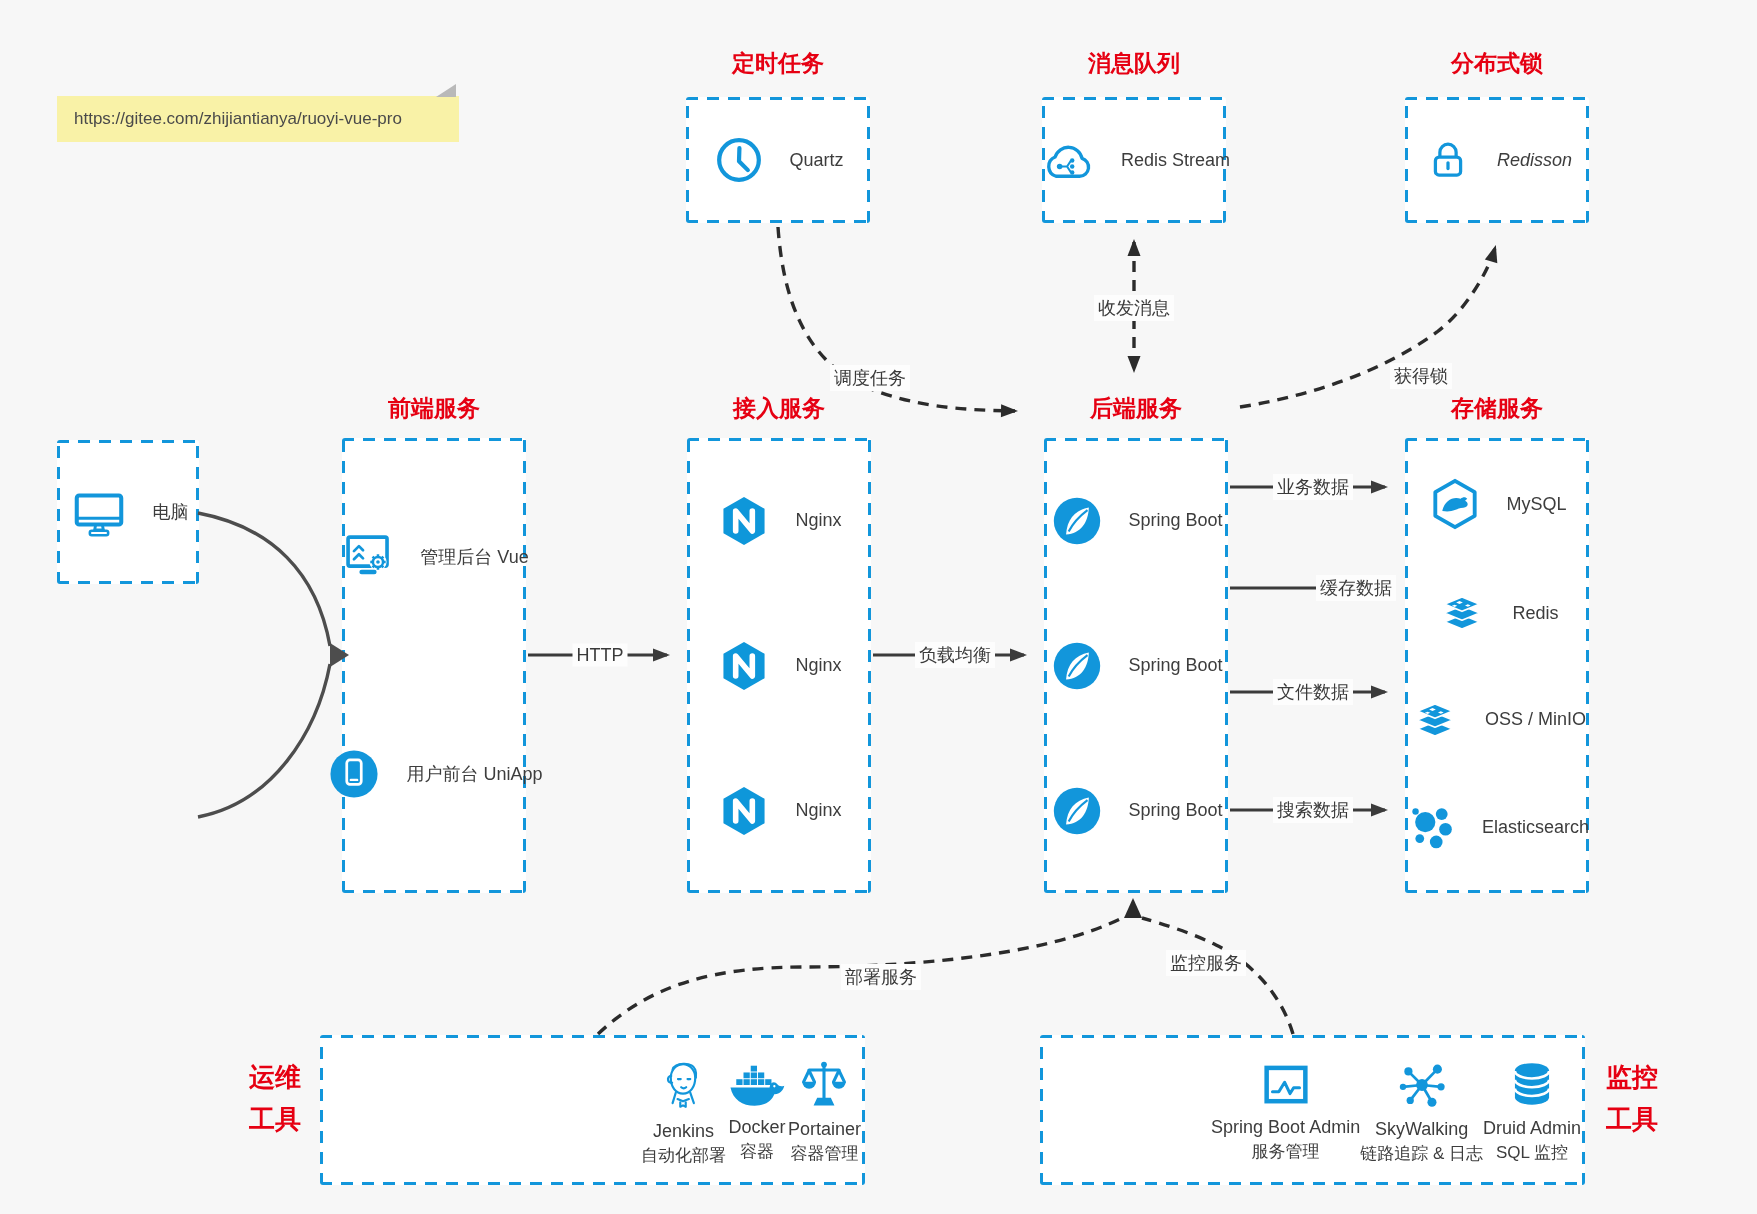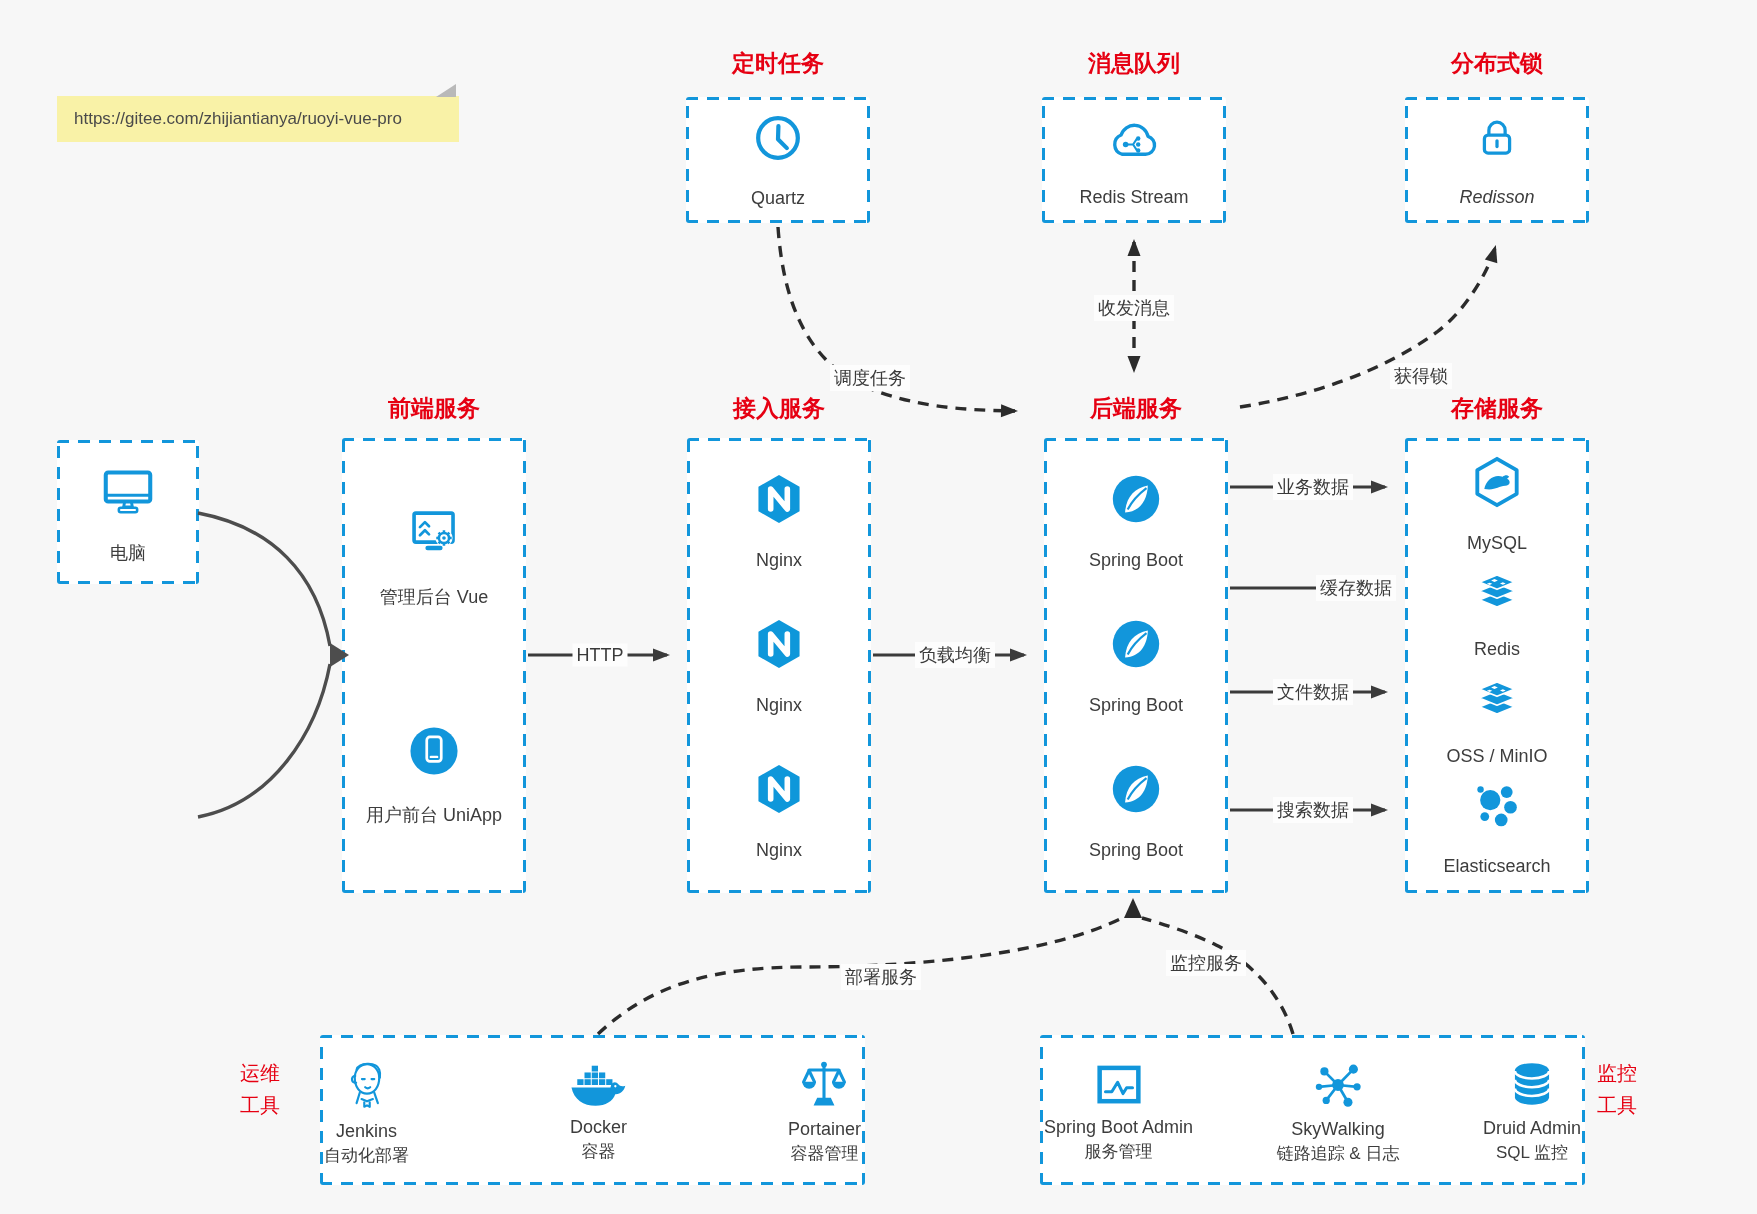--- a/index.html
+++ b/index.html
@@ -9,29 +9,29 @@
   
   .box{position:absolute;box-sizing:border-box;border-radius:3px;
        display:flex;flex-direction:column;align-items:center;justify-content:space-around;
        padding:10px 4px;
        background:
         repeating-linear-gradient(90deg,#1296db 0 12px,transparent 12px 21px) left top / 100% 3px no-repeat,
         repeating-linear-gradient(90deg,#1296db 0 12px,transparent 12px 21px) left bottom / 100% 3px no-repeat,
         repeating-linear-gradient(0deg,#1296db 0 12px,transparent 12px 21px) left top / 3px 100% no-repeat,
         repeating-linear-gradient(0deg,#1296db 0 12px,transparent 12px 21px) right top / 3px 100% no-repeat,
         #ffffff;}
-  .box.row{flex-direction:row;align-items:center;justify-content:space-between;}
-
-  .svc{display:flex;flex-direction:column;align-items:center;gap:23px;}
+  .box.row{flex-direction:row;align-items:center;justify-content:flex-end;}
+
+  .svc{display:flex;flex-direction:row;align-items:center;gap:23px;}
   .lbl{font-size:18px;color:#3d3d3d;white-space:nowrap;text-align:center;}
 
   .gtitle{position:absolute;font-size:23px;font-weight:700;color:#e60012;
           text-align:center;white-space:nowrap;}
-  .side-title{position:absolute;font-size:20px;font-weight:400;color:#e60012;
-          text-align:left;line-height:1.6;}
+  .side-title{position:absolute;font-size:26px;font-weight:700;color:#e60012;
+          text-align:center;line-height:1.6;}
 
   .elabel{position:absolute;transform:translate(-50%,-50%);font-size:18px;color:#3a3a3a;
           background:#fdfdfd;padding:1px 4px;white-space:nowrap;z-index:30;}
 
   .note{position:absolute;left:57px;top:96px;width:402px;box-sizing:border-box;
         background:#f9f2a7;padding:11px 10px 11px 17px;font-size:17px;color:#4a4a4a;
         line-height:1.44;z-index:5;}
   .note .fold{position:absolute;top:-12px;right:3px;width:0;height:0;
         border-bottom:13px solid #b9b9b9;border-left:20px solid transparent;}
 

